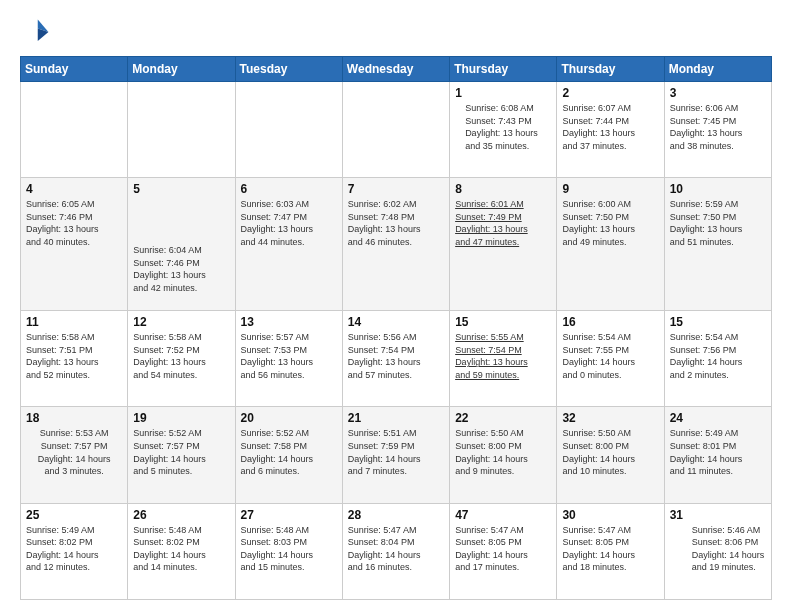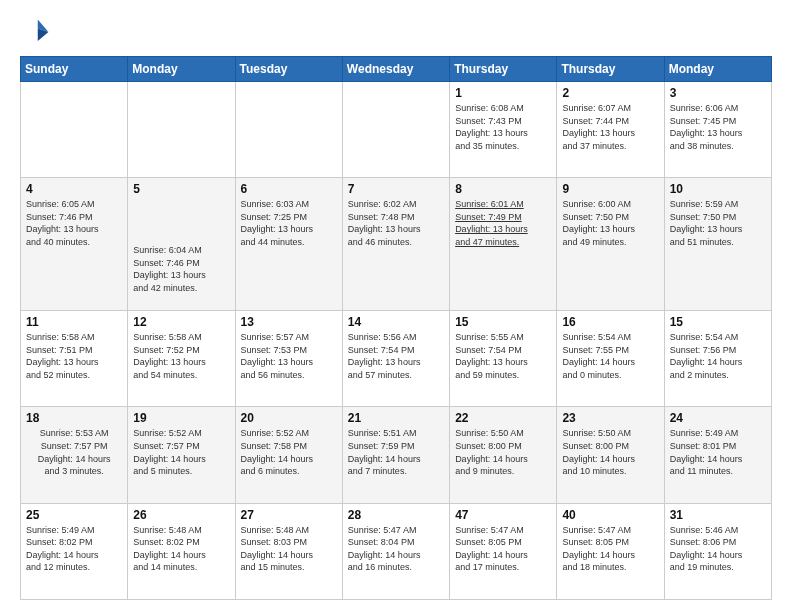--- a/index.html
+++ b/index.html
@@ -138,21 +138,21 @@
         </tr>
     </thead>
     <tbody>
     <tr>
           <td class="empty"></td>
           <td class="empty"></td>
           <td class="empty"></td>
           <td class="empty"></td>
           <td>
             <div class="day-num">1</div>
-            <div class="day-info" style="white-space: pre-line;">Sunrise: 6:08 AM
+            <div class="day-info" style="white-space: pre-line; margin-left: 10px;">Sunrise: 6:08 AM
 Sunset: 7:43 PM
 Daylight: 13 hours
 and 35 minutes.</div>
           </td>
           <td>
             <div class="day-num">2</div>
             <div class="day-info" style="white-space: pre-line;">Sunrise: 6:07 AM
 Sunset: 7:44 PM
 Daylight: 13 hours
 and 37 minutes.</div>
@@ -176,21 +176,21 @@
           <td>
             <div class="day-num">5</div>
             <div class="day-info" style="white-space: pre-line; margin-top: 48px;">Sunrise: 6:04 AM
 Sunset: 7:46 PM
 Daylight: 13 hours
 and 42 minutes.</div>
           </td>
           <td>
             <div class="day-num">6</div>
             <div class="day-info" style="white-space: pre-line;">Sunrise: 6:03 AM
-Sunset: 7:25 PM
+Sunset: 7:47 PM
 Daylight: 13 hours
 and 44 minutes.</div>
           </td>
           <td>
             <div class="day-num">7</div>
             <div class="day-info" style="white-space: pre-line;">Sunrise: 6:02 AM
 Sunset: 7:48 PM
 Daylight: 13 hours
 and 46 minutes.</div>
           </td>
@@ -240,21 +240,21 @@
           </td>
           <td>
             <div class="day-num">14</div>
             <div class="day-info" style="white-space: pre-line;">Sunrise: 5:56 AM
 Sunset: 7:54 PM
 Daylight: 13 hours
 and 57 minutes.</div>
           </td>
           <td>
             <div class="day-num">15</div>
-            <div class="day-info" style="white-space: pre-line;">Sunrise: 5:55 AM
+            <div class="day-info" style="white-space: pre-line; text-decoration: underline;">Sunrise: 5:55 AM
 Sunset: 7:54 PM
 Daylight: 13 hours
 and 59 minutes.</div>
           </td>
           <td>
             <div class="day-num">16</div>
             <div class="day-info" style="white-space: pre-line;">Sunrise: 5:54 AM
 Sunset: 7:55 PM
 Daylight: 14 hours
 and 0 minutes.</div>
@@ -297,21 +297,21 @@
 and 7 minutes.</div>
           </td>
           <td>
             <div class="day-num">22</div>
             <div class="day-info" style="white-space: pre-line;">Sunrise: 5:50 AM
 Sunset: 8:00 PM
 Daylight: 14 hours
 and 9 minutes.</div>
           </td>
           <td>
-            <div class="day-num">23</div>
+            <div class="day-num">32</div>
             <div class="day-info" style="white-space: pre-line;">Sunrise: 5:50 AM
 Sunset: 8:00 PM
 Daylight: 14 hours
 and 10 minutes.</div>
           </td>
           <td>
             <div class="day-num">24</div>
             <div class="day-info" style="white-space: pre-line;">Sunrise: 5:49 AM
 Sunset: 8:01 PM
 Daylight: 14 hours
@@ -348,29 +348,29 @@
 and 16 minutes.</div>
           </td>
           <td>
             <div class="day-num">47</div>
             <div class="day-info" style="white-space: pre-line;">Sunrise: 5:47 AM
 Sunset: 8:05 PM
 Daylight: 14 hours
 and 17 minutes.</div>
           </td>
           <td>
-            <div class="day-num">40</div>
+            <div class="day-num">30</div>
             <div class="day-info" style="white-space: pre-line;">Sunrise: 5:47 AM
 Sunset: 8:05 PM
 Daylight: 14 hours
 and 18 minutes.</div>
           </td>
           <td>
             <div class="day-num">31</div>
-            <div class="day-info" style="white-space: pre-line;">Sunrise: 5:46 AM
+            <div class="day-info" style="white-space: pre-line; margin-left: 22px;">Sunrise: 5:46 AM
 Sunset: 8:06 PM
 Daylight: 14 hours
 and 19 minutes.</div>
           </td>
         </tr>
       </tbody>
   </table>
 </div>
 
 </body></html>

